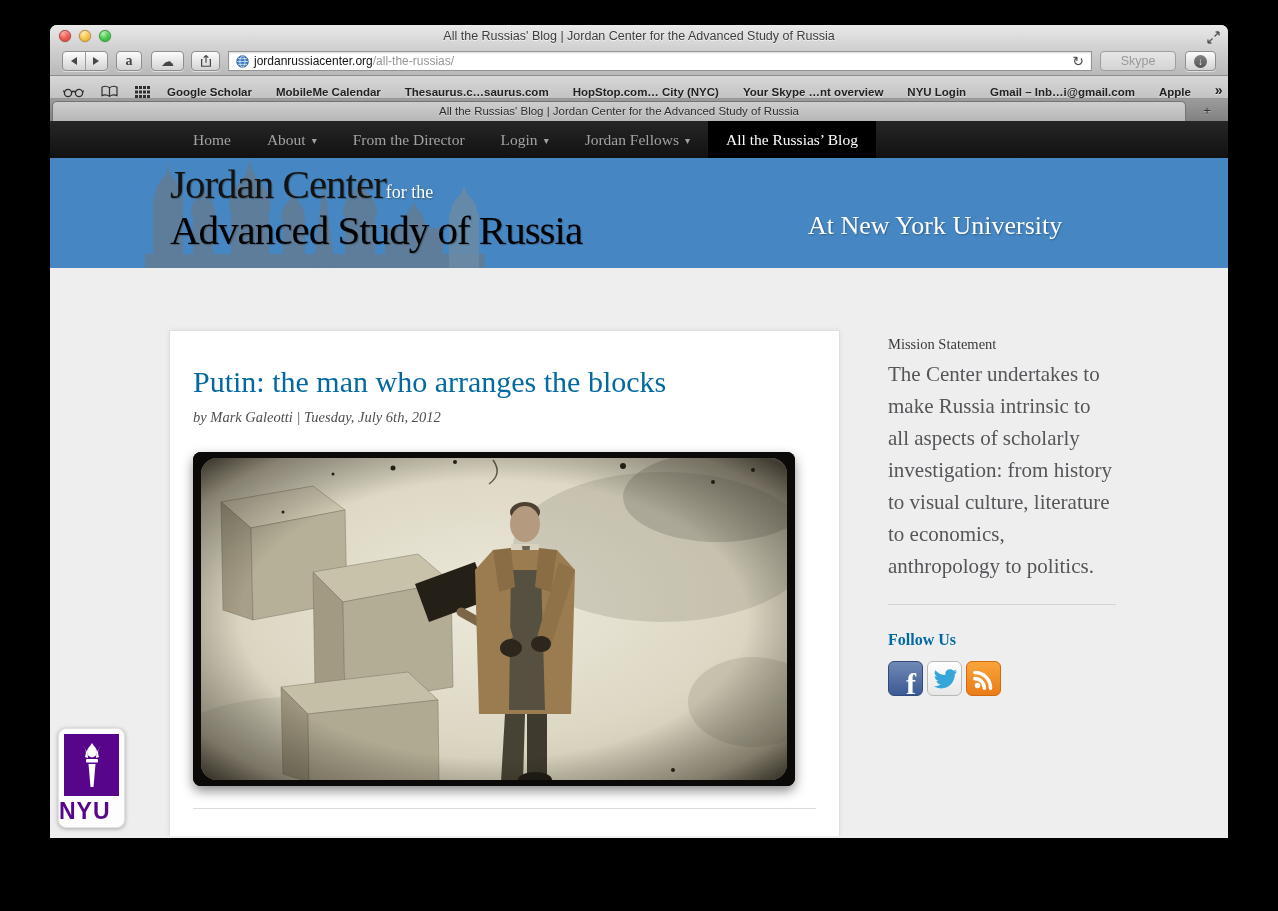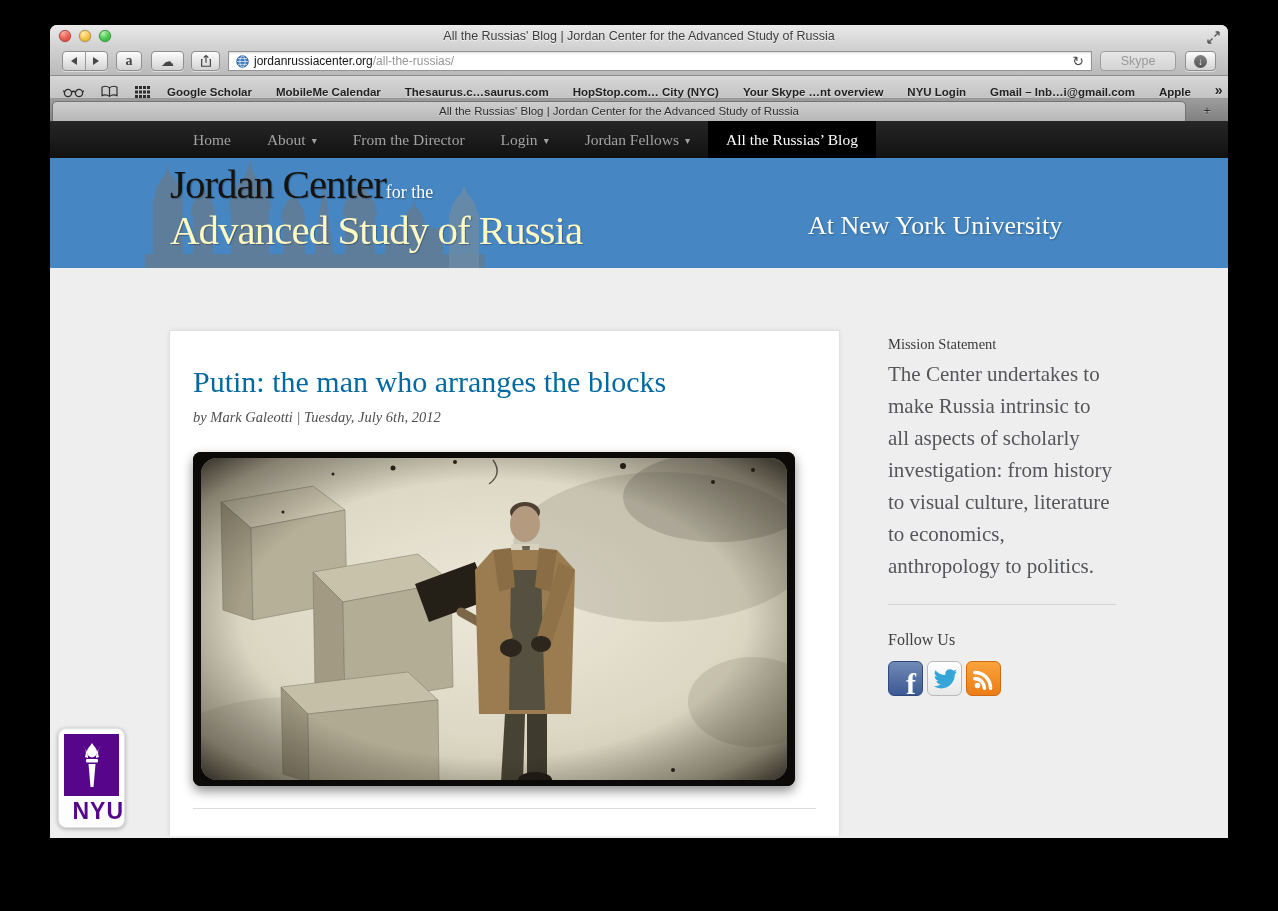--- a/index.html
+++ b/index.html
@@ -73,21 +73,21 @@
   .nav-item.active { background:#000; color:#fff; }
   .has-caret::after { content:"▾"; font-size:10px; margin-left:6px; position:relative; top:1px; }
 
   .bluehead { height:110px; background:#4687c3; position:relative;
               font-family:"Liberation Serif","DejaVu Serif",serif; overflow:hidden; }
   .kremlin { position:absolute; left:95px; top:0; }
   .logo1 { position:absolute; left:120px; top:2px; font-size:41px; color:#15130f; letter-spacing:-1px;
            text-shadow:1px 1px 1px rgba(0,0,0,.25); white-space:nowrap; }
   .logo1 .forthe { font-size:18px; color:#fff; letter-spacing:0; 
                    text-shadow:1px 1px 2px rgba(0,0,0,.35); }
-  .logo2 { position:absolute; left:120px; top:48px; font-size:41px; color:#fef9c3; letter-spacing:-1px;
+  .logo2 { position:absolute; left:120px; top:48px; font-size:41px; color:#000000; letter-spacing:-1px;
            text-shadow:1px 1px 1px rgba(0,0,0,.25); white-space:nowrap; }
   .tagline { position:absolute; left:758px; top:53px; font-size:26px; color:#fff;
              text-shadow:1px 1px 2px rgba(0,0,0,.3); white-space:nowrap; }
 
   .content { flex:1; position:relative; background:#eee; overflow:hidden; }
 
   .card { position:absolute; left:119px; top:62px; width:671px; bottom:0; background:#fff;
           border:1px solid #e0e0e0; border-bottom:none; box-shadow:0 0 5px rgba(0,0,0,.07);
           padding:34px 23px 0 23px; overflow:hidden; }
   .post-title { font-family:"Liberation Serif","DejaVu Serif",serif; font-size:30px; color:#0369a1;
@@ -96,33 +96,33 @@
             color:#4e4e4e; margin-top:10px; }
   .video { margin-top:26px; width:602px; height:334px; border-radius:8px; overflow:hidden; position:relative;
            box-shadow:0 5px 12px rgba(0,0,0,.45); background:#0b0a08; }
   .post-divider { margin-top:22px; border-top:1px solid #dcdcdc; height:0; }
 
   .sidebar { position:absolute; left:838px; top:68px; width:228px;
              font-family:"Liberation Serif","DejaVu Serif",serif; }
   .mission-h { font-size:14.5px; color:#3a3a3a; font-weight:normal; }
   .mission-p { font-size:21px; color:#55565a; line-height:32px; margin-top:5px; }
   .side-hr { border-top:1px solid #d4d4d4; margin-top:22px; }
-  .follow-h { font-size:16px; color:#404040; font-weight:normal; margin-top:26px; }
+  .follow-h { font-size:16px; color:#0369a1; font-weight:bold; margin-top:26px; }
   .social { display:flex; gap:4px; margin-top:12px; }
   .sbtn { width:35px; height:35px; border-radius:6px; position:relative; overflow:hidden; }
   .sbtn.fb { background:linear-gradient(#7089b5,#3b5a94); border:1px solid #31497a; }
   .sbtn.fb::after { content:"f"; position:absolute; right:6px; bottom:-8px; color:#fff;
                     font-family:"Liberation Serif",serif; font-weight:bold; font-size:30px; line-height:38px; }
   .sbtn.tw { background:linear-gradient(#ffffff,#e7e7e7); border:1px solid #b9b9b9;
              display:flex; align-items:center; justify-content:center; }
   .sbtn.rss { background:linear-gradient(#f9a43b,#eb7c17); border:1px solid #cf6a10;
               display:flex; align-items:center; justify-content:center; }
 
   .nyu-card { position:absolute; left:8px; top:460px; width:67px; height:100px; background:#fdfdfd;
-              border:1px solid #e2e2e2; border-radius:8px; box-shadow:0 1px 4px rgba(0,0,0,.3); text-align:right; }
+              border:1px solid #e2e2e2; border-radius:8px; box-shadow:0 1px 4px rgba(0,0,0,.3); text-align:left; }
   .nyu-square { width:55px; height:62px; background:#57068c; margin:5px auto 0;
                 display:flex; align-items:center; justify-content:center; }
   .nyu-label { color:#57068c; font-weight:bold; font-size:23px; letter-spacing:1px; line-height:30px; }
 </style>
 </head>
 <body>
 
 <div class="window">
 
   <div class="titlebar">

